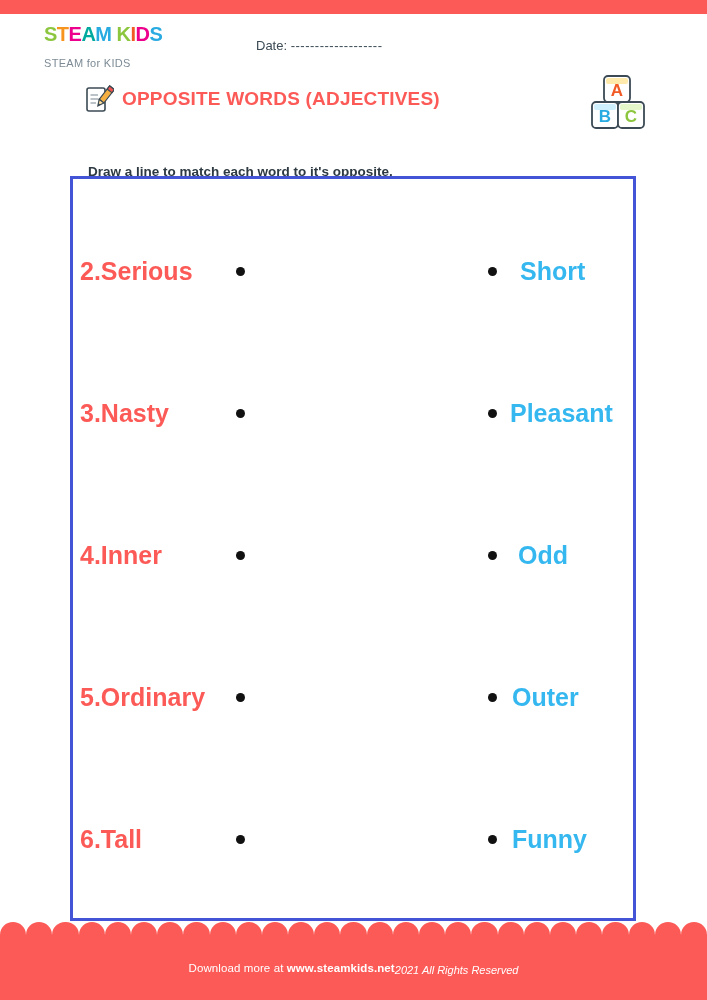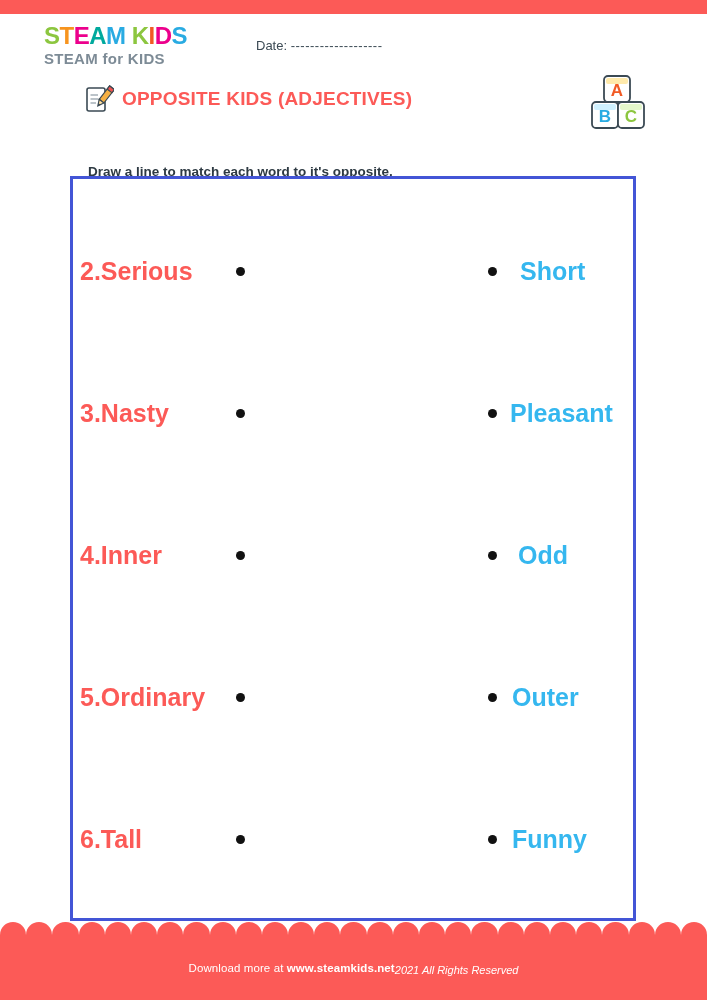--- a/index.html
+++ b/index.html
@@ -77,41 +77,41 @@
     left: 44px;
     width: 620px;
     height: 46px;
   }
   .logo {
     position: absolute;
     left: 0; top: 0;
     width: 200px;
   }
   .logo-main {
-    font-size: 24px;
+    font-size: 20px;
     font-weight: bold;
     letter-spacing: -0.5px;
     line-height: 1;
   }
   .logo-main span { display: inline-block; }
   .l1 { color: #8cc63f; }
   .l2 { color: #f7941e; }
   .l3 { color: #ec008c; }
   .l4 { color: #00a99d; }
   .l5 { color: #29abe2; }
   .l6 { color: #8cc63f; }
   .l7 { color: #f15a24; }
   .l8 { color: #ec008c; }
   .l9 { color: #29abe2; }
   .logo-sub {
-    font-size: 15px;
-    font-weight: bold;
+    font-size: 11px;
+    font-weight: normal;
     color: #7d8b96;
     letter-spacing: .3px;
-    margin-top: 2px;
+    margin-top: 13px;
   }
   .name-date {
     position: absolute;
     left: 212px;
     top: 14px;
     width: 410px;
     font-size: 13px;
     color: #3b4a54;
     display: flex;
     justify-content: space-between;
@@ -245,21 +245,21 @@
       <line x1="6.5" y1="15" x2="14" y2="15" stroke="#8d9aa5" stroke-width="1.2"></line>
       <line x1="6.5" y1="19" x2="12" y2="19" stroke="#8d9aa5" stroke-width="1.2"></line>
       <g transform="rotate(38 20 14)">
         <rect x="17" y="1" width="6" height="17" fill="#f6b042" stroke="#3b4a54" stroke-width="1.2"></rect>
         <rect x="17" y="1" width="6" height="4" fill="#ef5350" stroke="#3b4a54" stroke-width="1.2"></rect>
         <polygon points="17,18 23,18 20,24" fill="#ffe0a3" stroke="#3b4a54" stroke-width="1.2"></polygon>
         <polygon points="18.6,21.5 21.4,21.5 20,24" fill="#3b4a54"></polygon>
       </g>
     </svg>
   </div>
-  <div class="worksheet-title">OPPOSITE KIDS (ADJECTIVES)</div>
+  <div class="worksheet-title">OPPOSITE WORDS (ADJECTIVES)</div>
 </div>
 
 <div class="instructions">Draw a line to match each word to it's opposite.</div>
 
 <div class="abc-blocks">
   <svg width="78" height="62" viewBox="0 0 78 62">
     <g>
       <rect x="26" y="2" width="26" height="26" rx="4" fill="#ffffff" stroke="#3b4a54" stroke-width="1.8"></rect>
       <text x="39" y="22" font-size="17" font-family="Liberation Sans, sans-serif" font-weight="bold" fill="#f15a24" text-anchor="middle">A</text>
       <rect x="14" y="28" width="26" height="26" rx="4" fill="#ffffff" stroke="#3b4a54" stroke-width="1.8"></rect>

